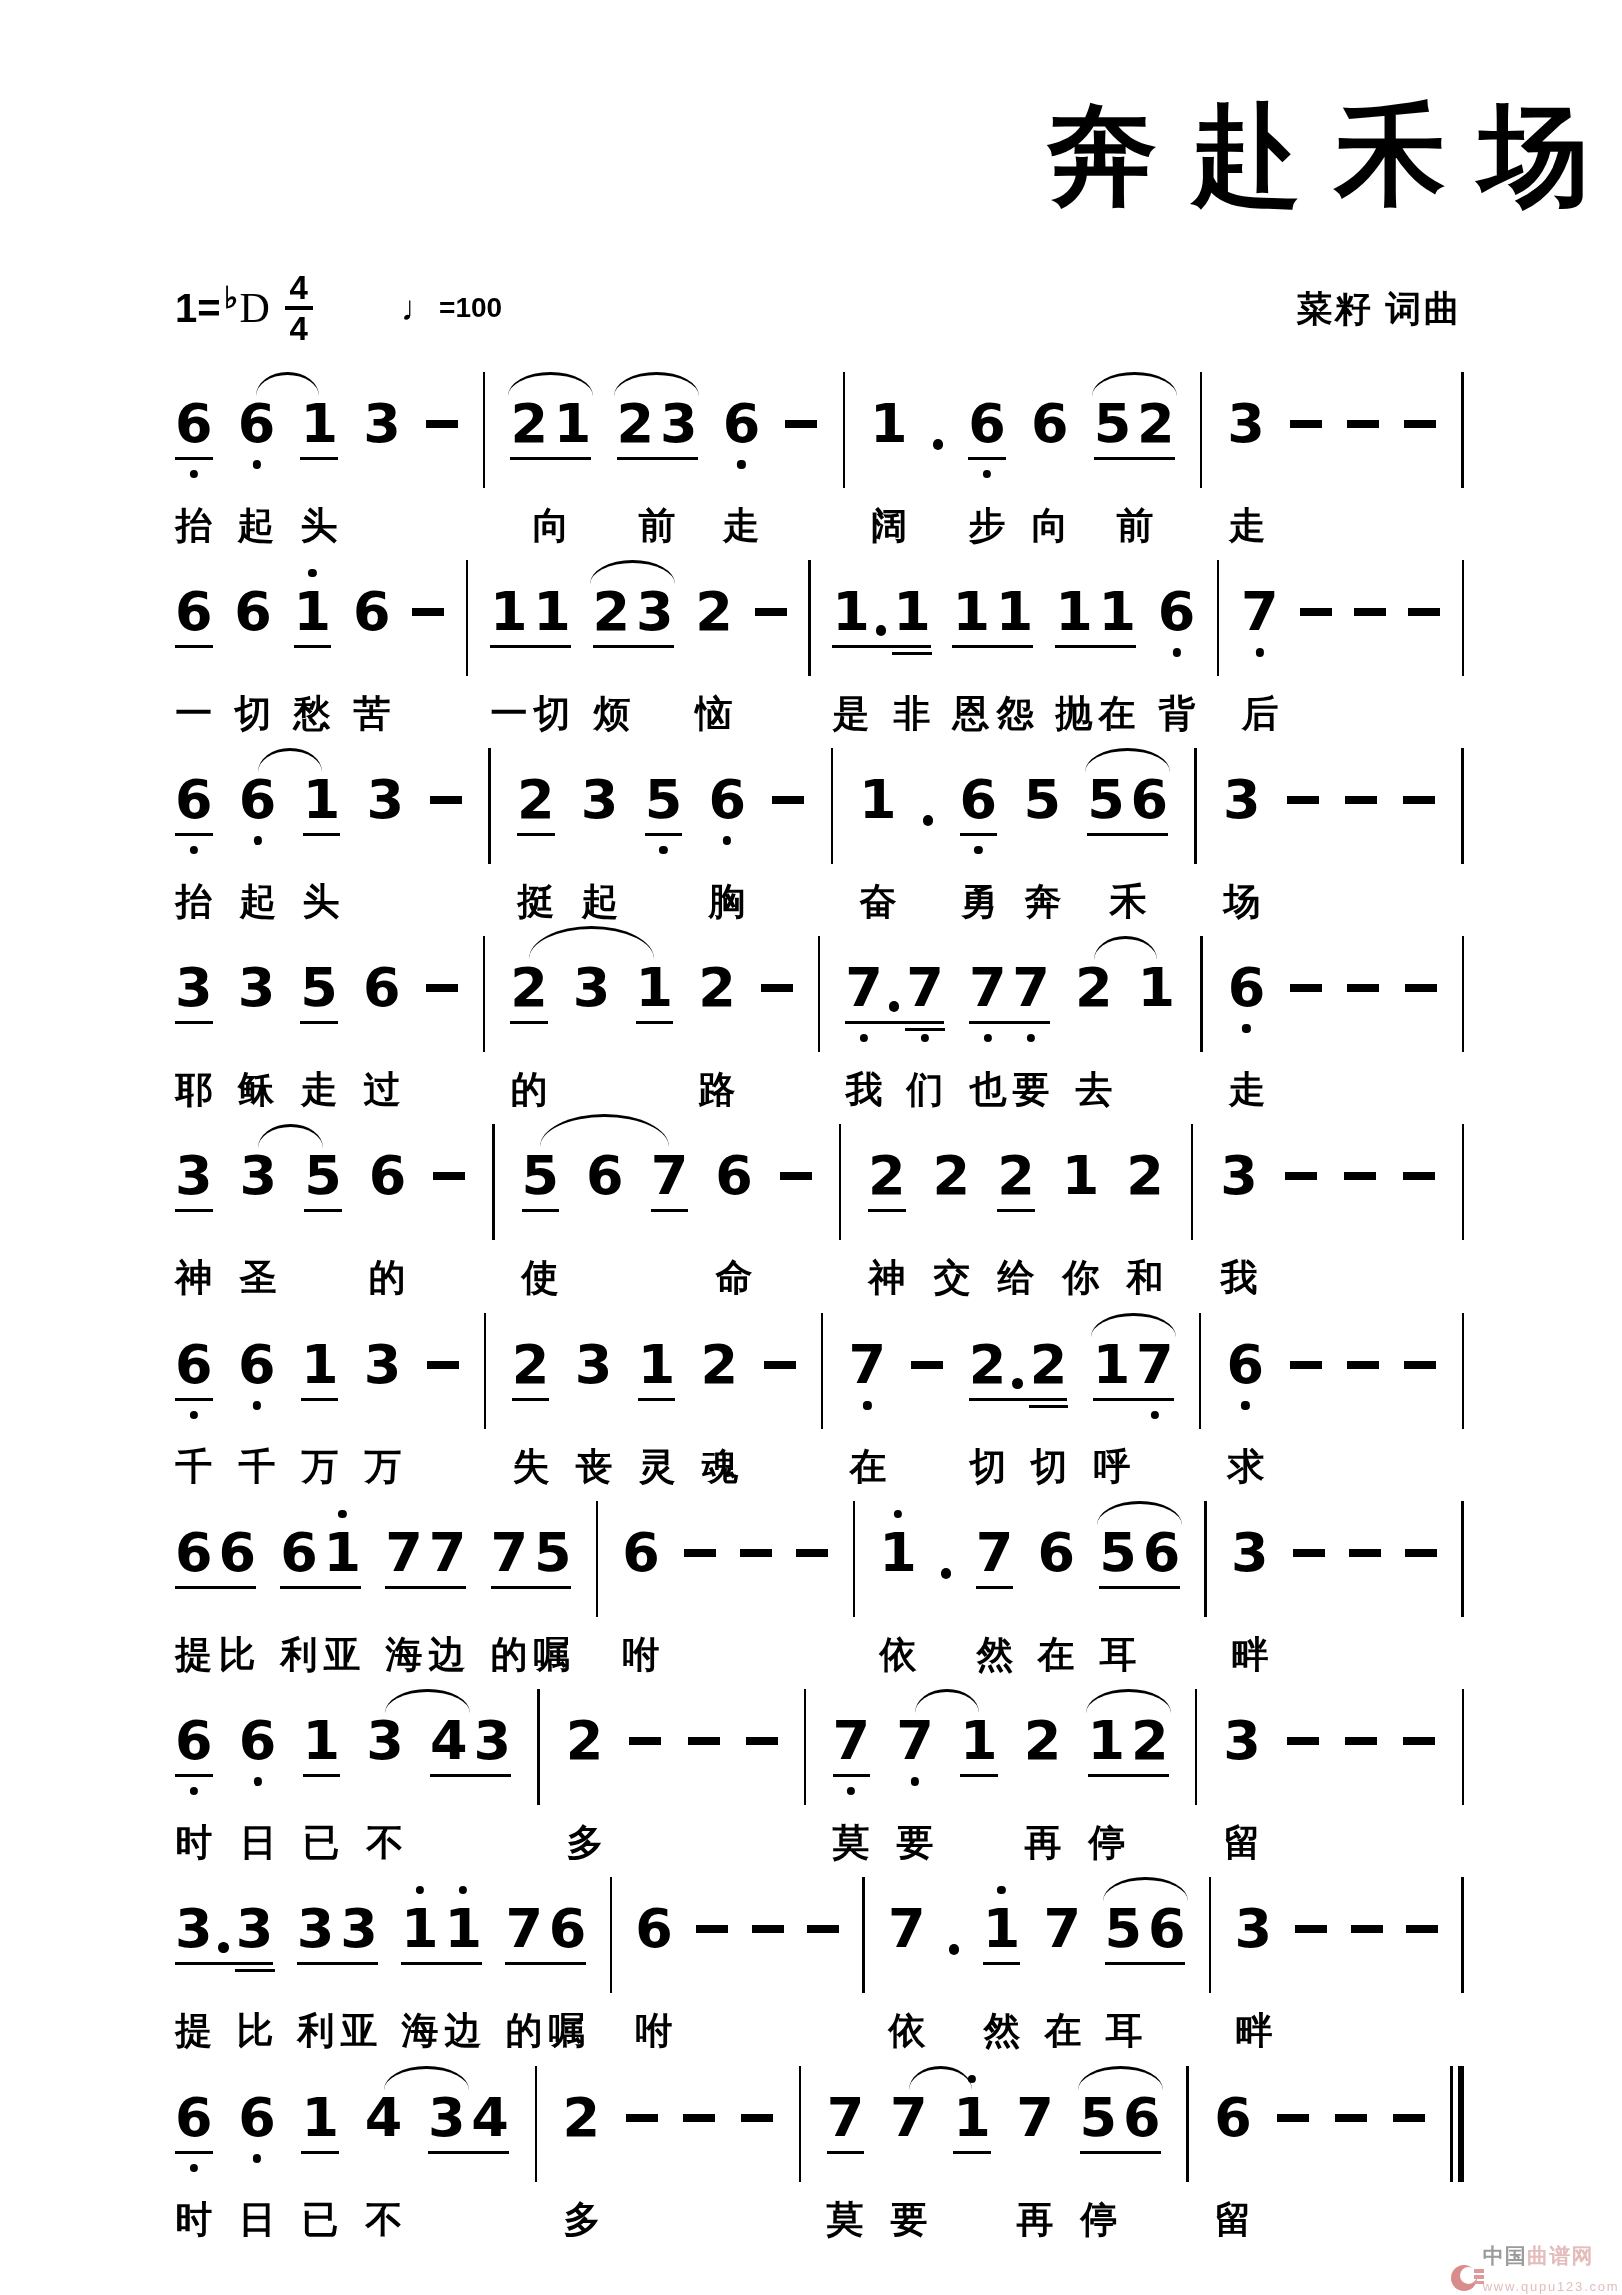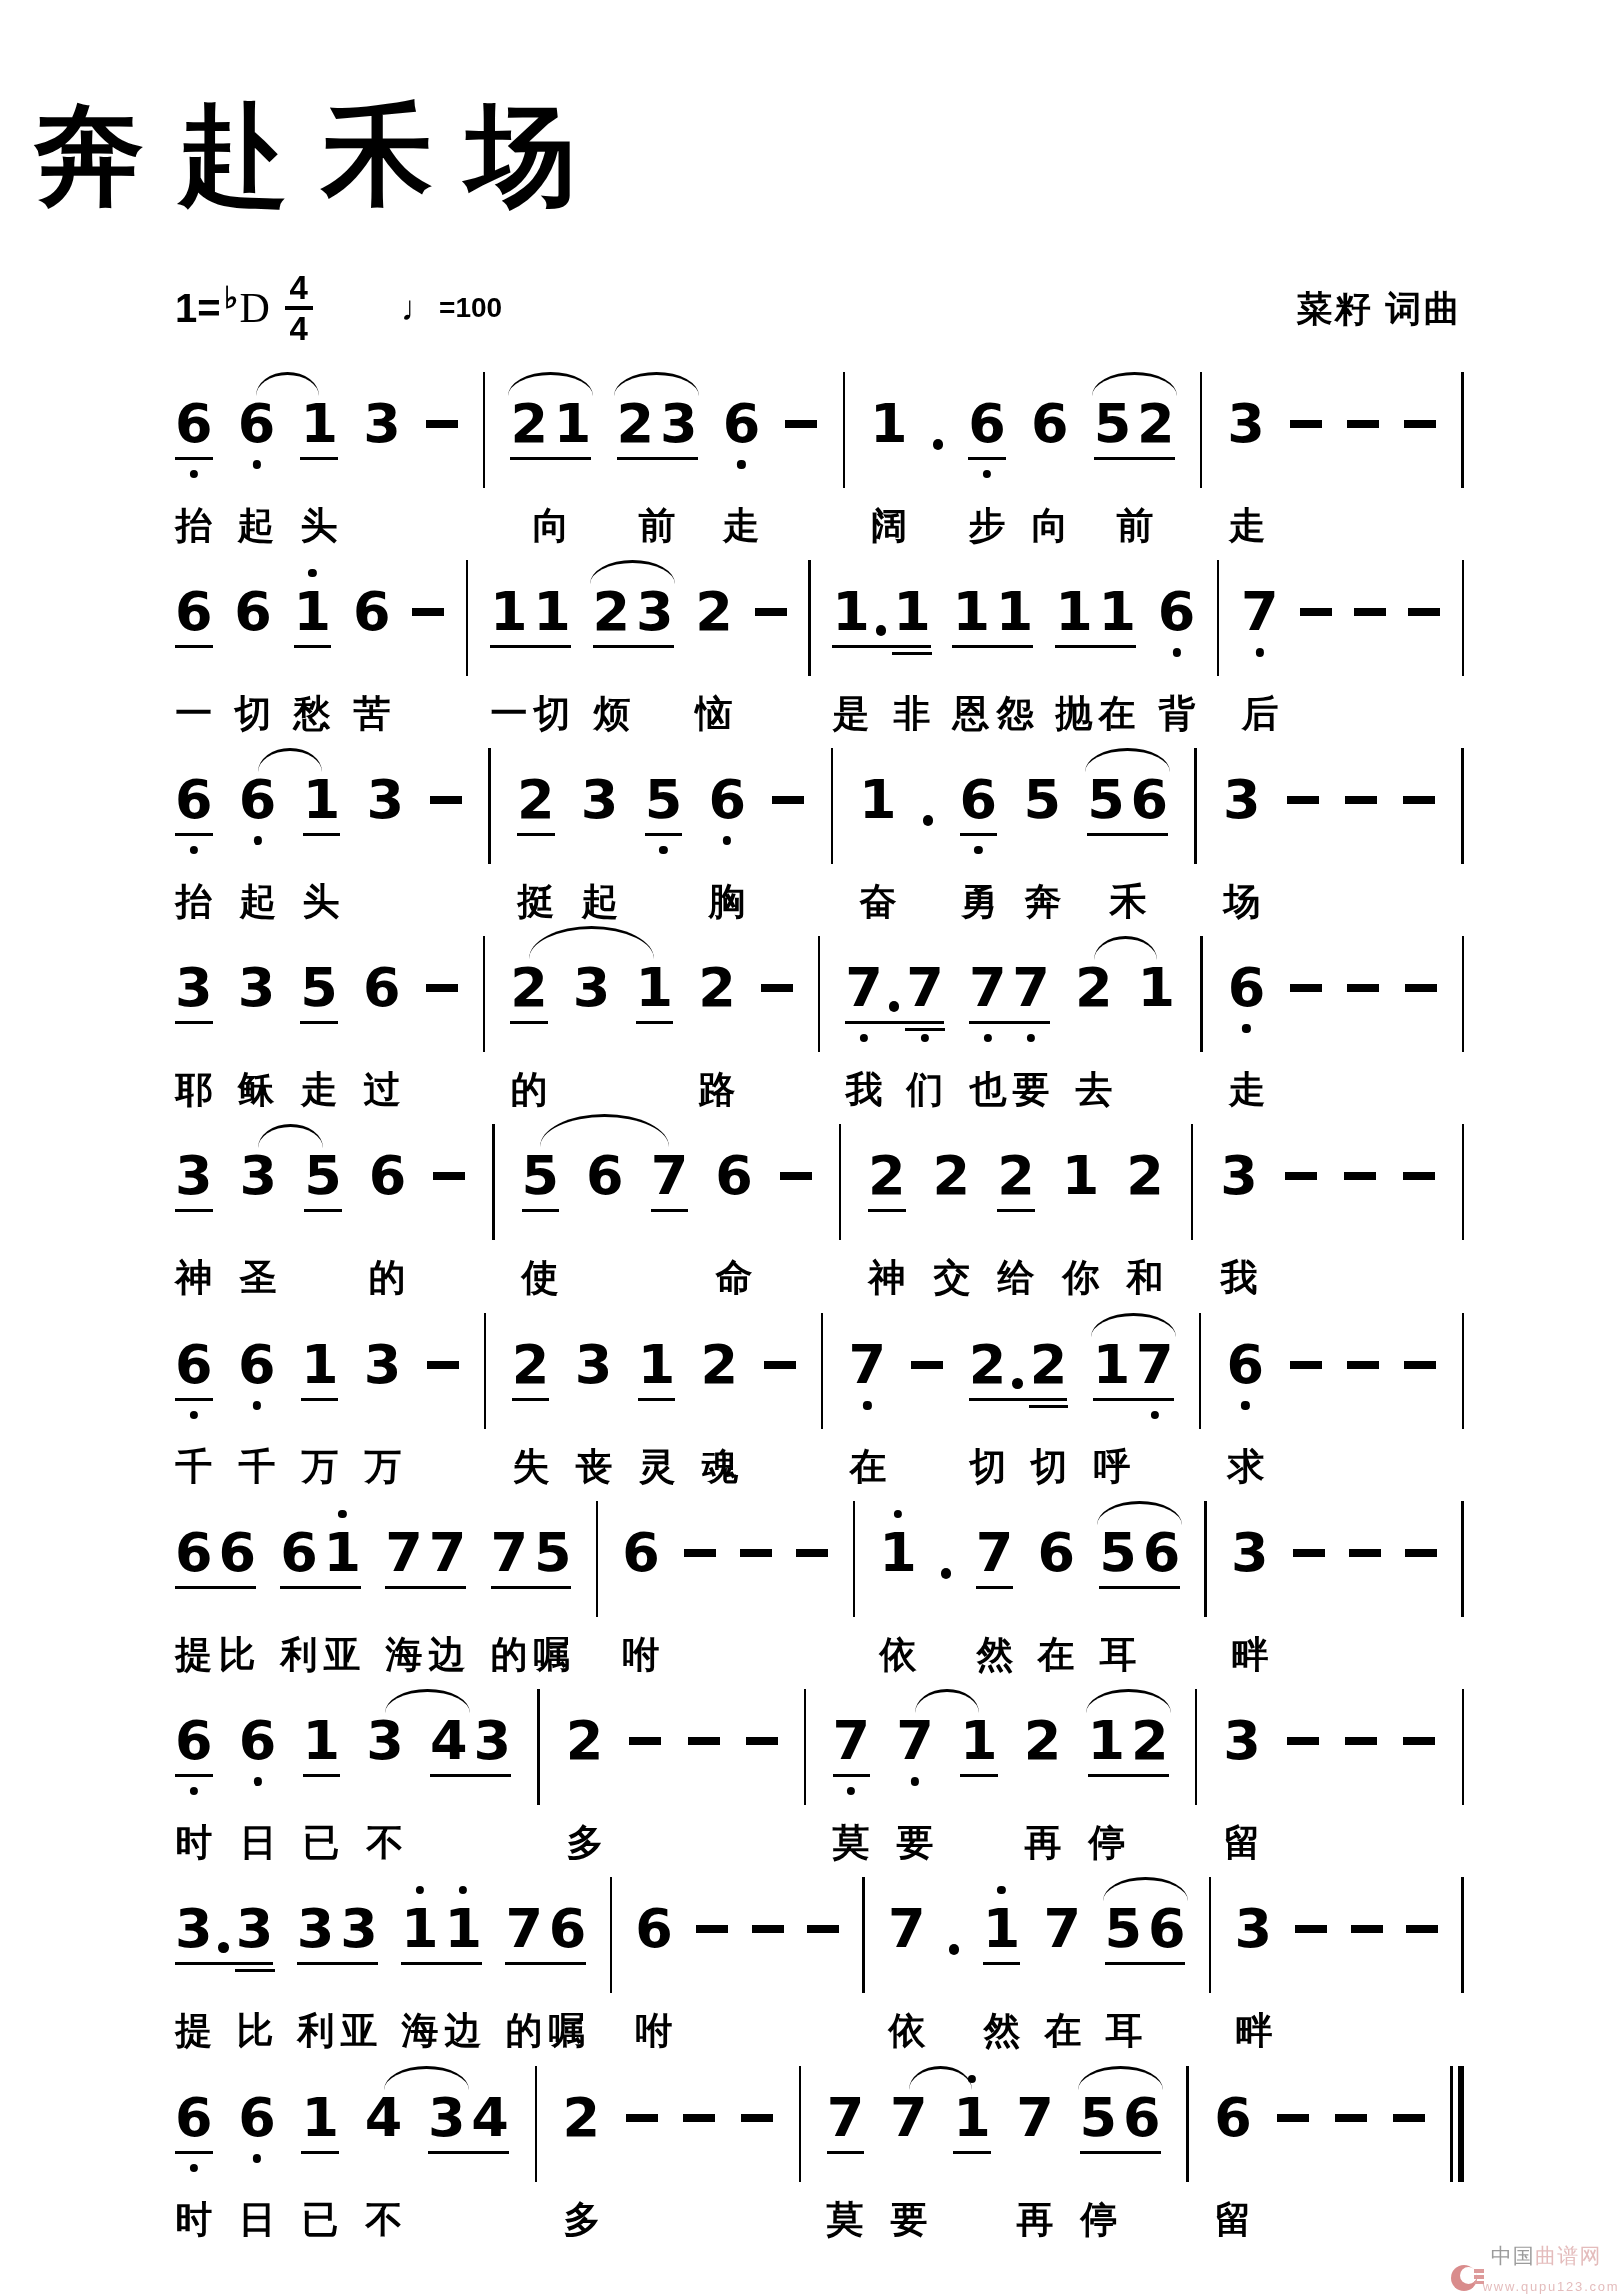--- a/index.html
+++ b/index.html
@@ -1,21 +1,21 @@
 <!DOCTYPE html>
 <html style="font-size:9.4px"><head>
 <meta charset="utf-8">
 <style>
   html,body{margin:0;padding:0;background:#ffffff;}
   body{width:1623px;height:2295px;position:relative;overflow:hidden;
        font-family:"Liberation Sans", sans-serif;color:#000;}
   .sheet{position:absolute;inset:0;background:#fff;}
 
   
-  .title{position:absolute;top:98px;left:0;width:100%;text-align:left;
+  .title{position:absolute;top:98px;left:0;width:100%;text-align:right;
          font-family:"Liberation Serif", serif;font-weight:bold;
          font-size:110px;line-height:117px;letter-spacing:34px;text-indent:34px;}
   .hdr{position:absolute;top:270px;left:175px;display:flex;align-items:center;}
   .keytxt{font-size:40px;font-weight:bold;}
   .flat{font-size:30px;font-weight:bold;position:relative;top:-10.5px;margin-left:3.5px;}
   .keyletter{font-family:"Liberation Serif", serif;font-size:42px;margin-left:1.2px;}
   .ts{display:inline-flex;flex-direction:column;align-items:center;margin-left:15px;
       font-size:33px;font-weight:bold;line-height:35px;}
   .ts .top{border-bottom:4.1px solid #000;padding:0 4.7px 1.2px;}
   .ts .bot{padding-top:1.2px;}
@@ -55,21 +55,21 @@
        font-size:37px;font-weight:bold;}
 
   
   .wm{position:absolute;right:3.5px;bottom:2.3px;display:flex;align-items:flex-end;gap:3.5px;}
   .wmlogo{position:relative;width:28px;height:28px;}
   .wmc1{position:absolute;left:0;top:0;width:26px;height:26px;border-radius:50%;}
   .wmc2{position:absolute;left:8.8px;top:1.8px;width:17px;height:17px;border-radius:50%;background:#fff;}
   .wmbars{position:absolute;right:-4.7px;top:4.7px;display:flex;flex-direction:column;gap:2.3px;}
   .wmbars i{display:block;width:9.4px;height:3.5px;}
   .wmtxt{display:flex;flex-direction:column;align-items:flex-start;line-height:1;}
-  .wmbrand{font-size:21px;font-weight:normal;letter-spacing:1.2px;margin-left:8px;}
+  .wmbrand{font-size:21px;font-weight:bold;letter-spacing:1.2px;}
   .wmurl{font-size:13px;letter-spacing:1.8px;margin-top:14px;}
 </style>
 </head>
 <body>
 
 <div class="sheet">
 
   <div class="title">奔赴禾场</div>
 
   <div class="hdr">

